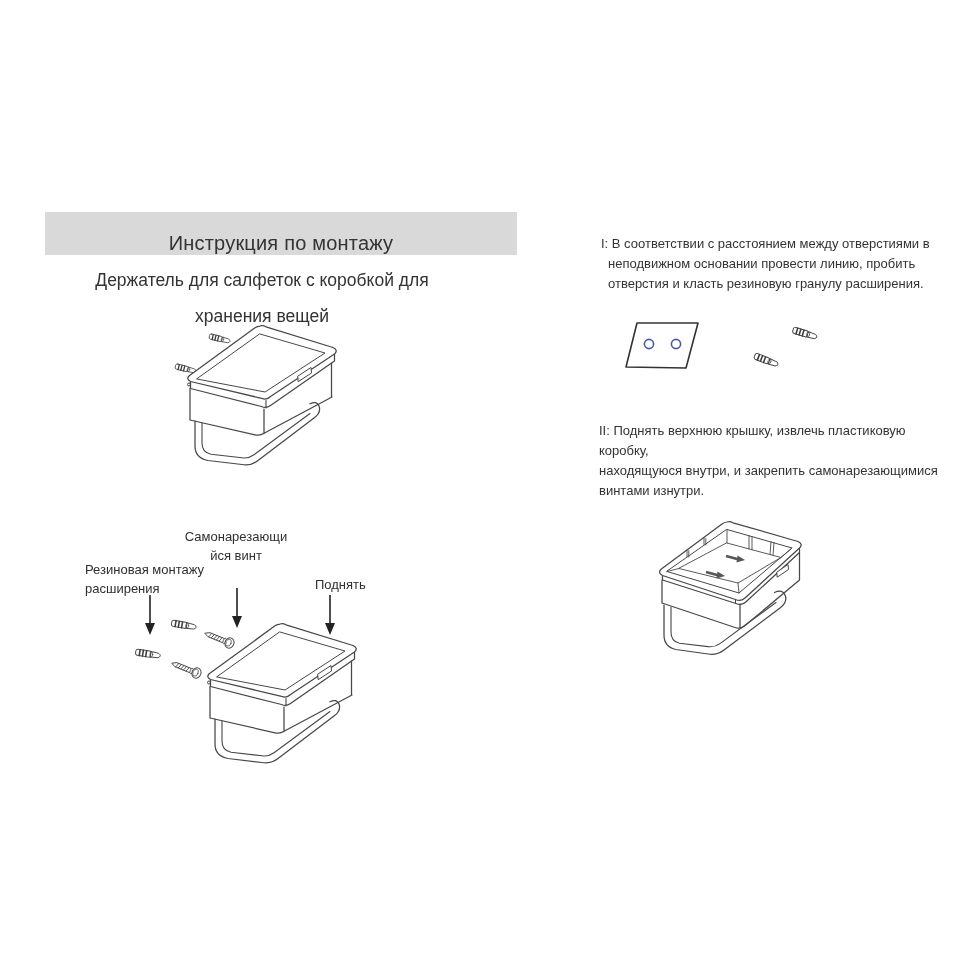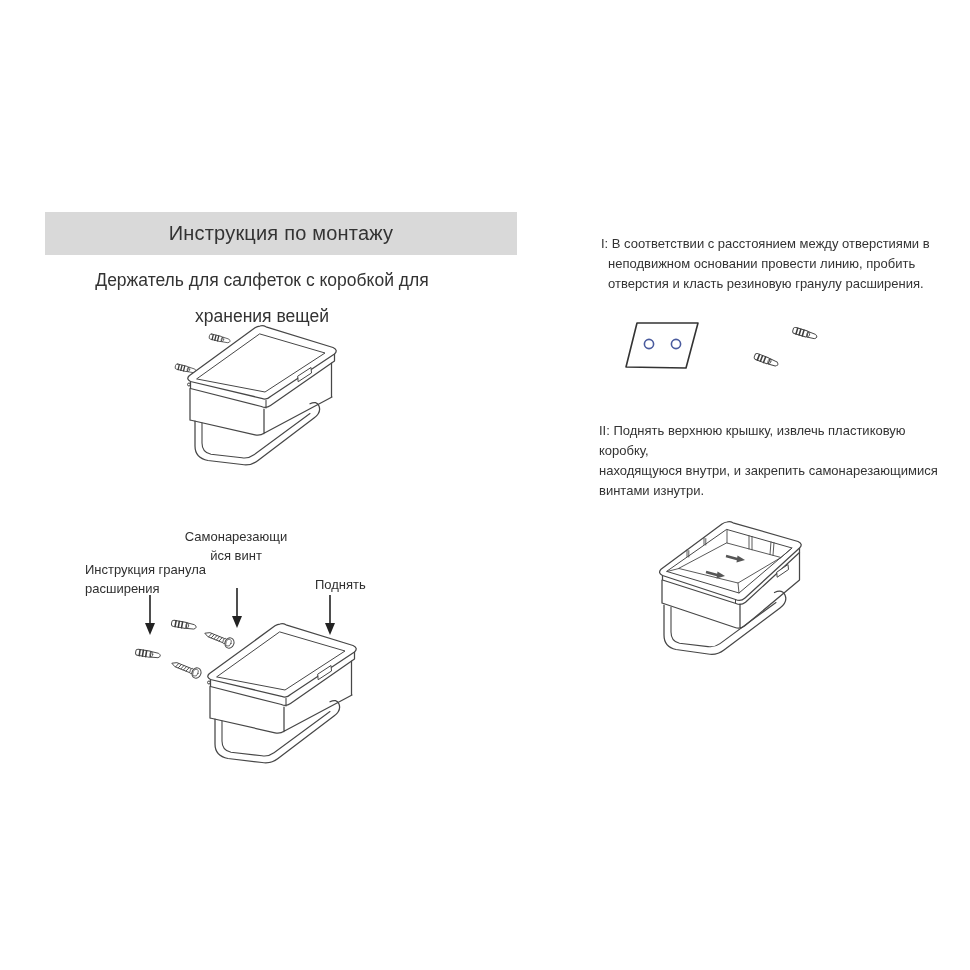--- a/index.html
+++ b/index.html
@@ -11,21 +11,21 @@
     --slot-arrow:#565656;
   }
   html,body{margin:0;padding:0;background:#fff;}
   .page{
     position:relative;width:970px;height:970px;background:#fff;overflow:hidden;
     font-family:"Liberation Sans","DejaVu Sans",sans-serif;color:var(--body-text);
   }
   .abs{position:absolute;}
   .banner{
     left:45px;top:212px;width:472px;height:43px;background:var(--banner-bg);
-    display:flex;align-items:center;justify-content:center;
+    display:flex;align-items:flex-end;justify-content:center;
   }
   .banner-title{font-size:20px;color:var(--heading-text);letter-spacing:.2px;}
   .subtitle{
     left:57px;top:262px;width:410px;text-align:center;
     font-size:17.5px;line-height:36px;white-space:pre-line;color:var(--heading-text);
   }
   .step{
     font-size:13px;line-height:20px;white-space:pre-line;color:var(--body-text);
   }
   .step-1{left:601px;top:234px;width:334px;padding-left:7px;text-indent:-7px;}
@@ -148,21 +148,21 @@
   </svg>
 
   <div class="abs step step-2">II: Поднять верхнюю крышку, извлечь пластиковую коробку,
 находящуюся внутри, и закрепить самонарезающимися
 винтами изнутри.</div>
 
   <svg class="abs" style="left:650px;top:511px" width="160" height="152" viewBox="0 0 160 152">
     <use href="#sym-holder-open" transform="translate(2,2)"></use>
   </svg>
 
-  <div class="abs part-label label-rubber">Инструкция гранула расширения</div>
+  <div class="abs part-label label-rubber">Резиновая монтажу расширения</div>
   <div class="abs part-label label-screw">Самонарезающи
 йся винт</div>
   <div class="abs part-label label-body">Поднять</div>
 
   <svg class="abs" style="left:142px;top:595px" width="16" height="40" viewBox="0 0 16 40">
     <line class="ptr" stroke-width="1.6" x1="8" y1="0" x2="8" y2="29"></line>
     <polygon class="ptr-head" points="3,28 13,28 8,40"></polygon>
   </svg>
   <svg class="abs" style="left:229px;top:588px" width="16" height="40" viewBox="0 0 16 40">
     <line class="ptr" stroke-width="1.6" x1="8" y1="0" x2="8" y2="29"></line>

